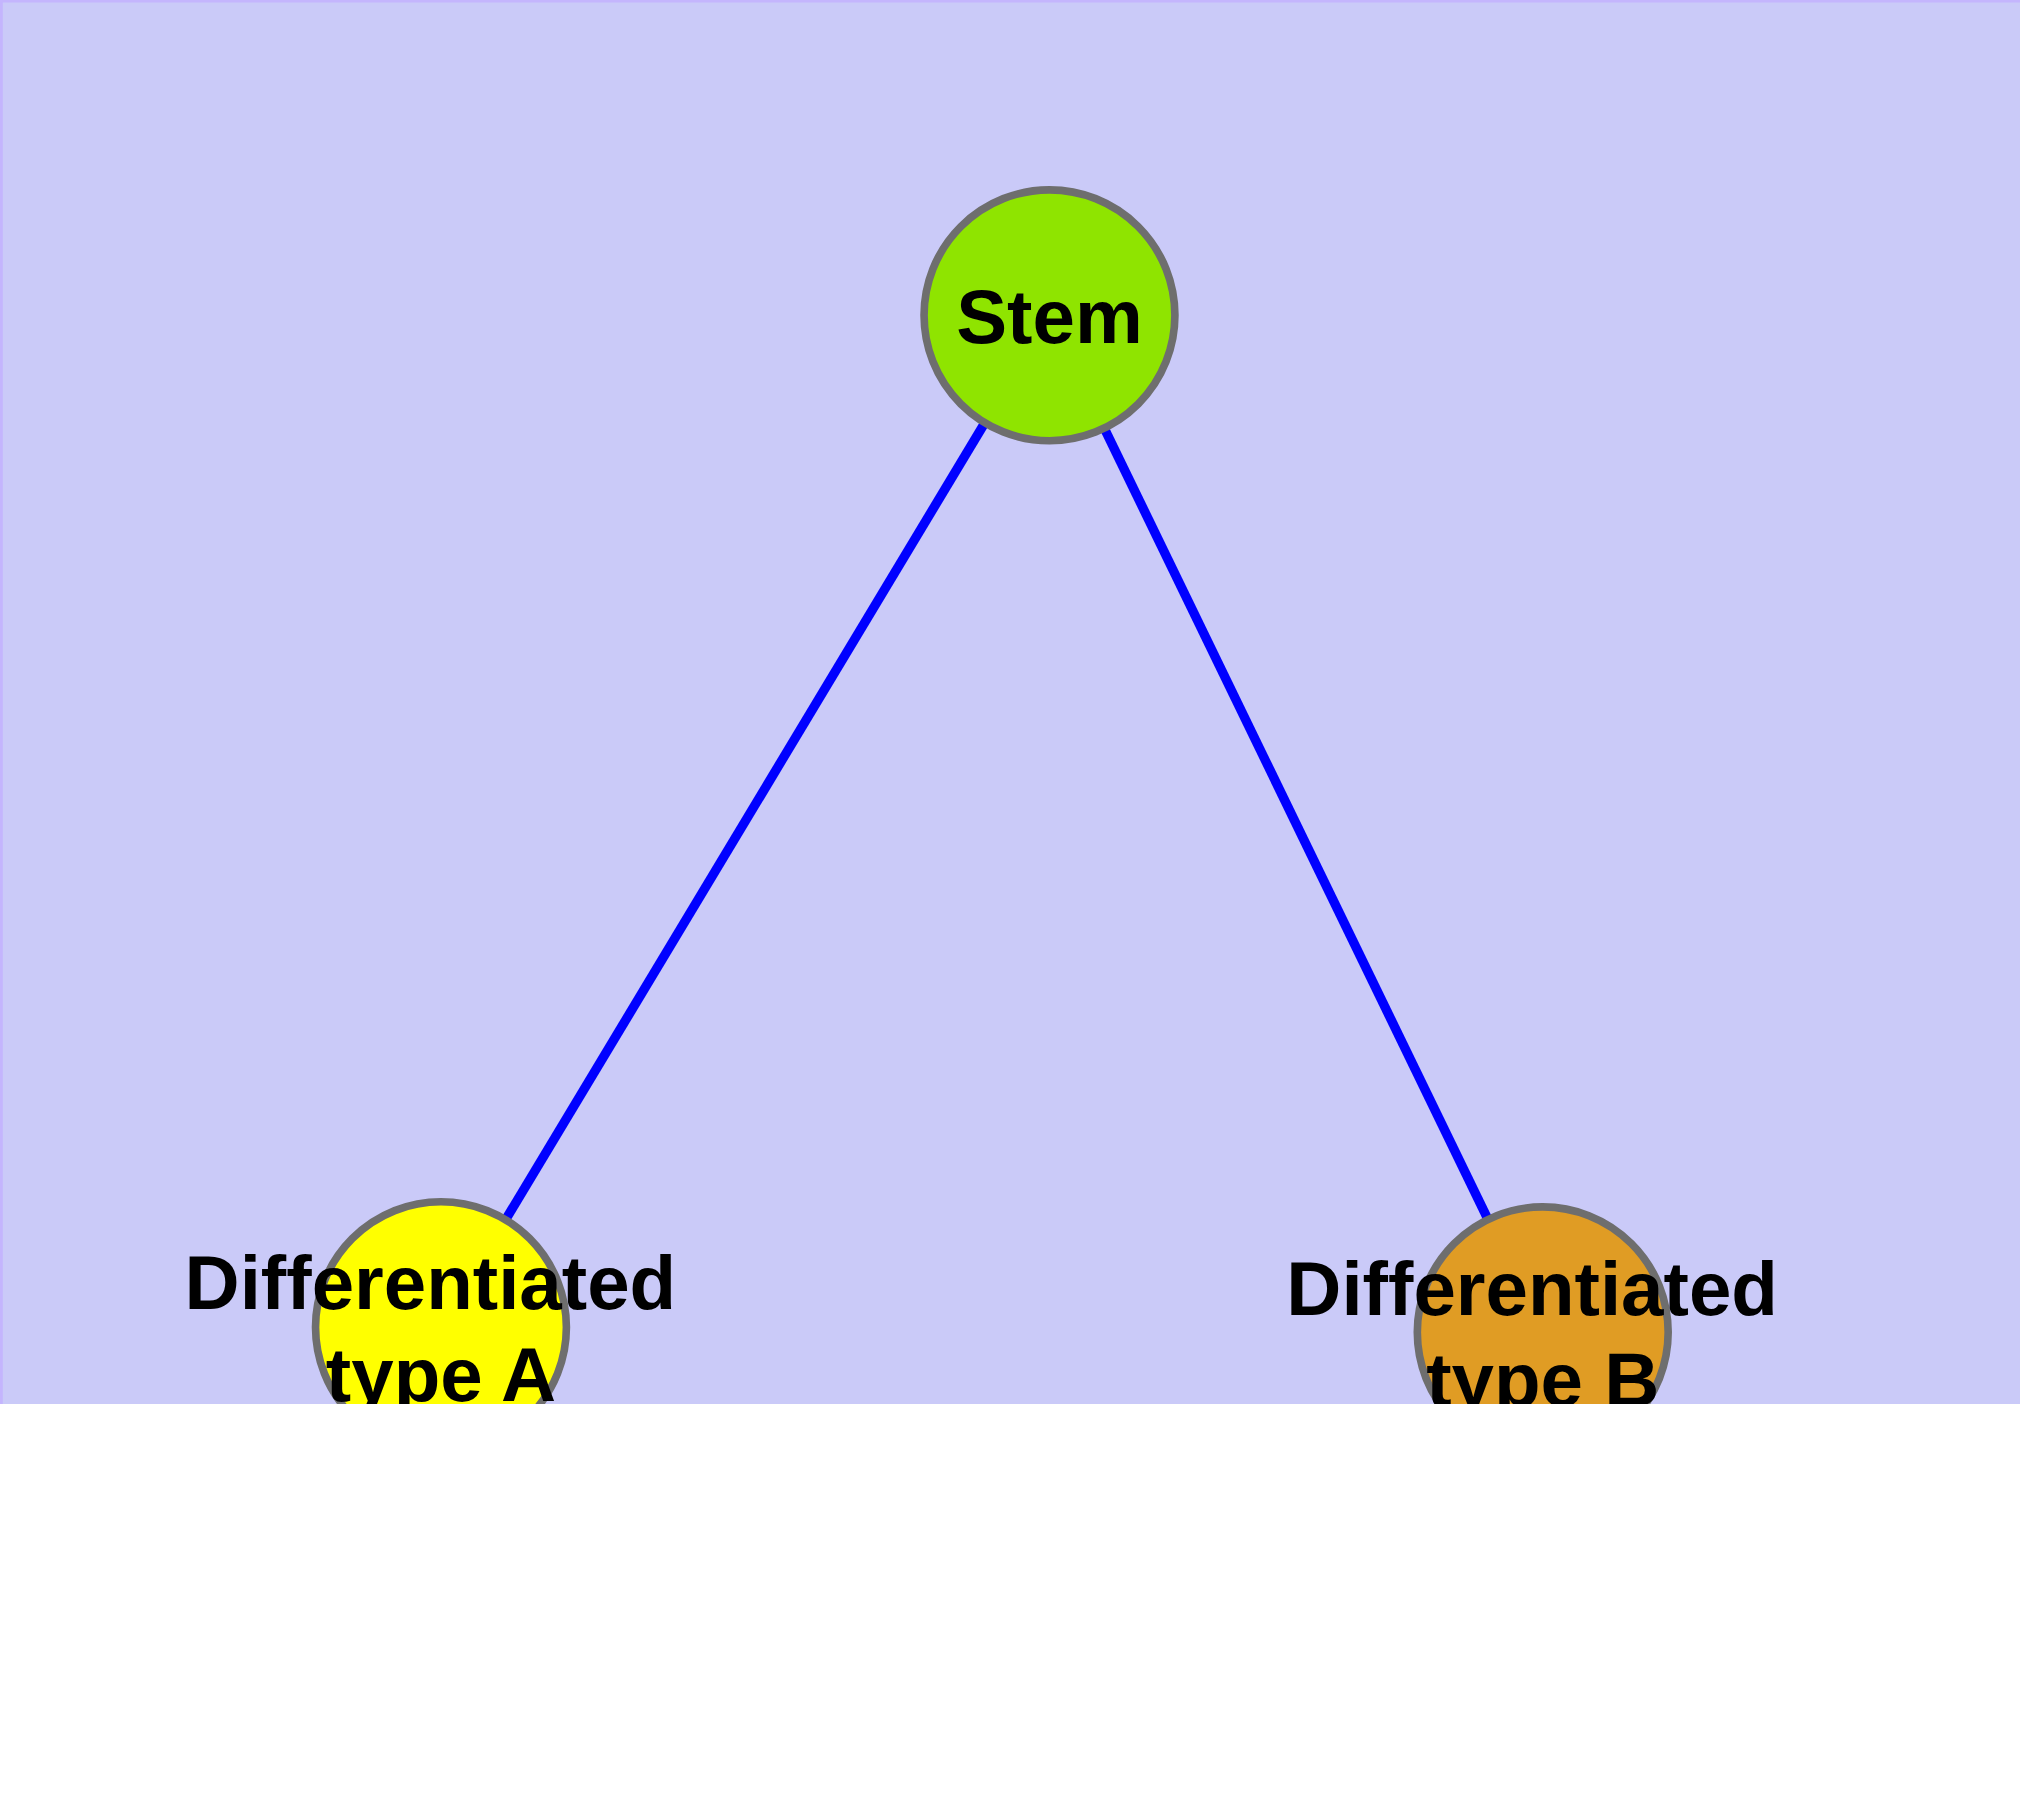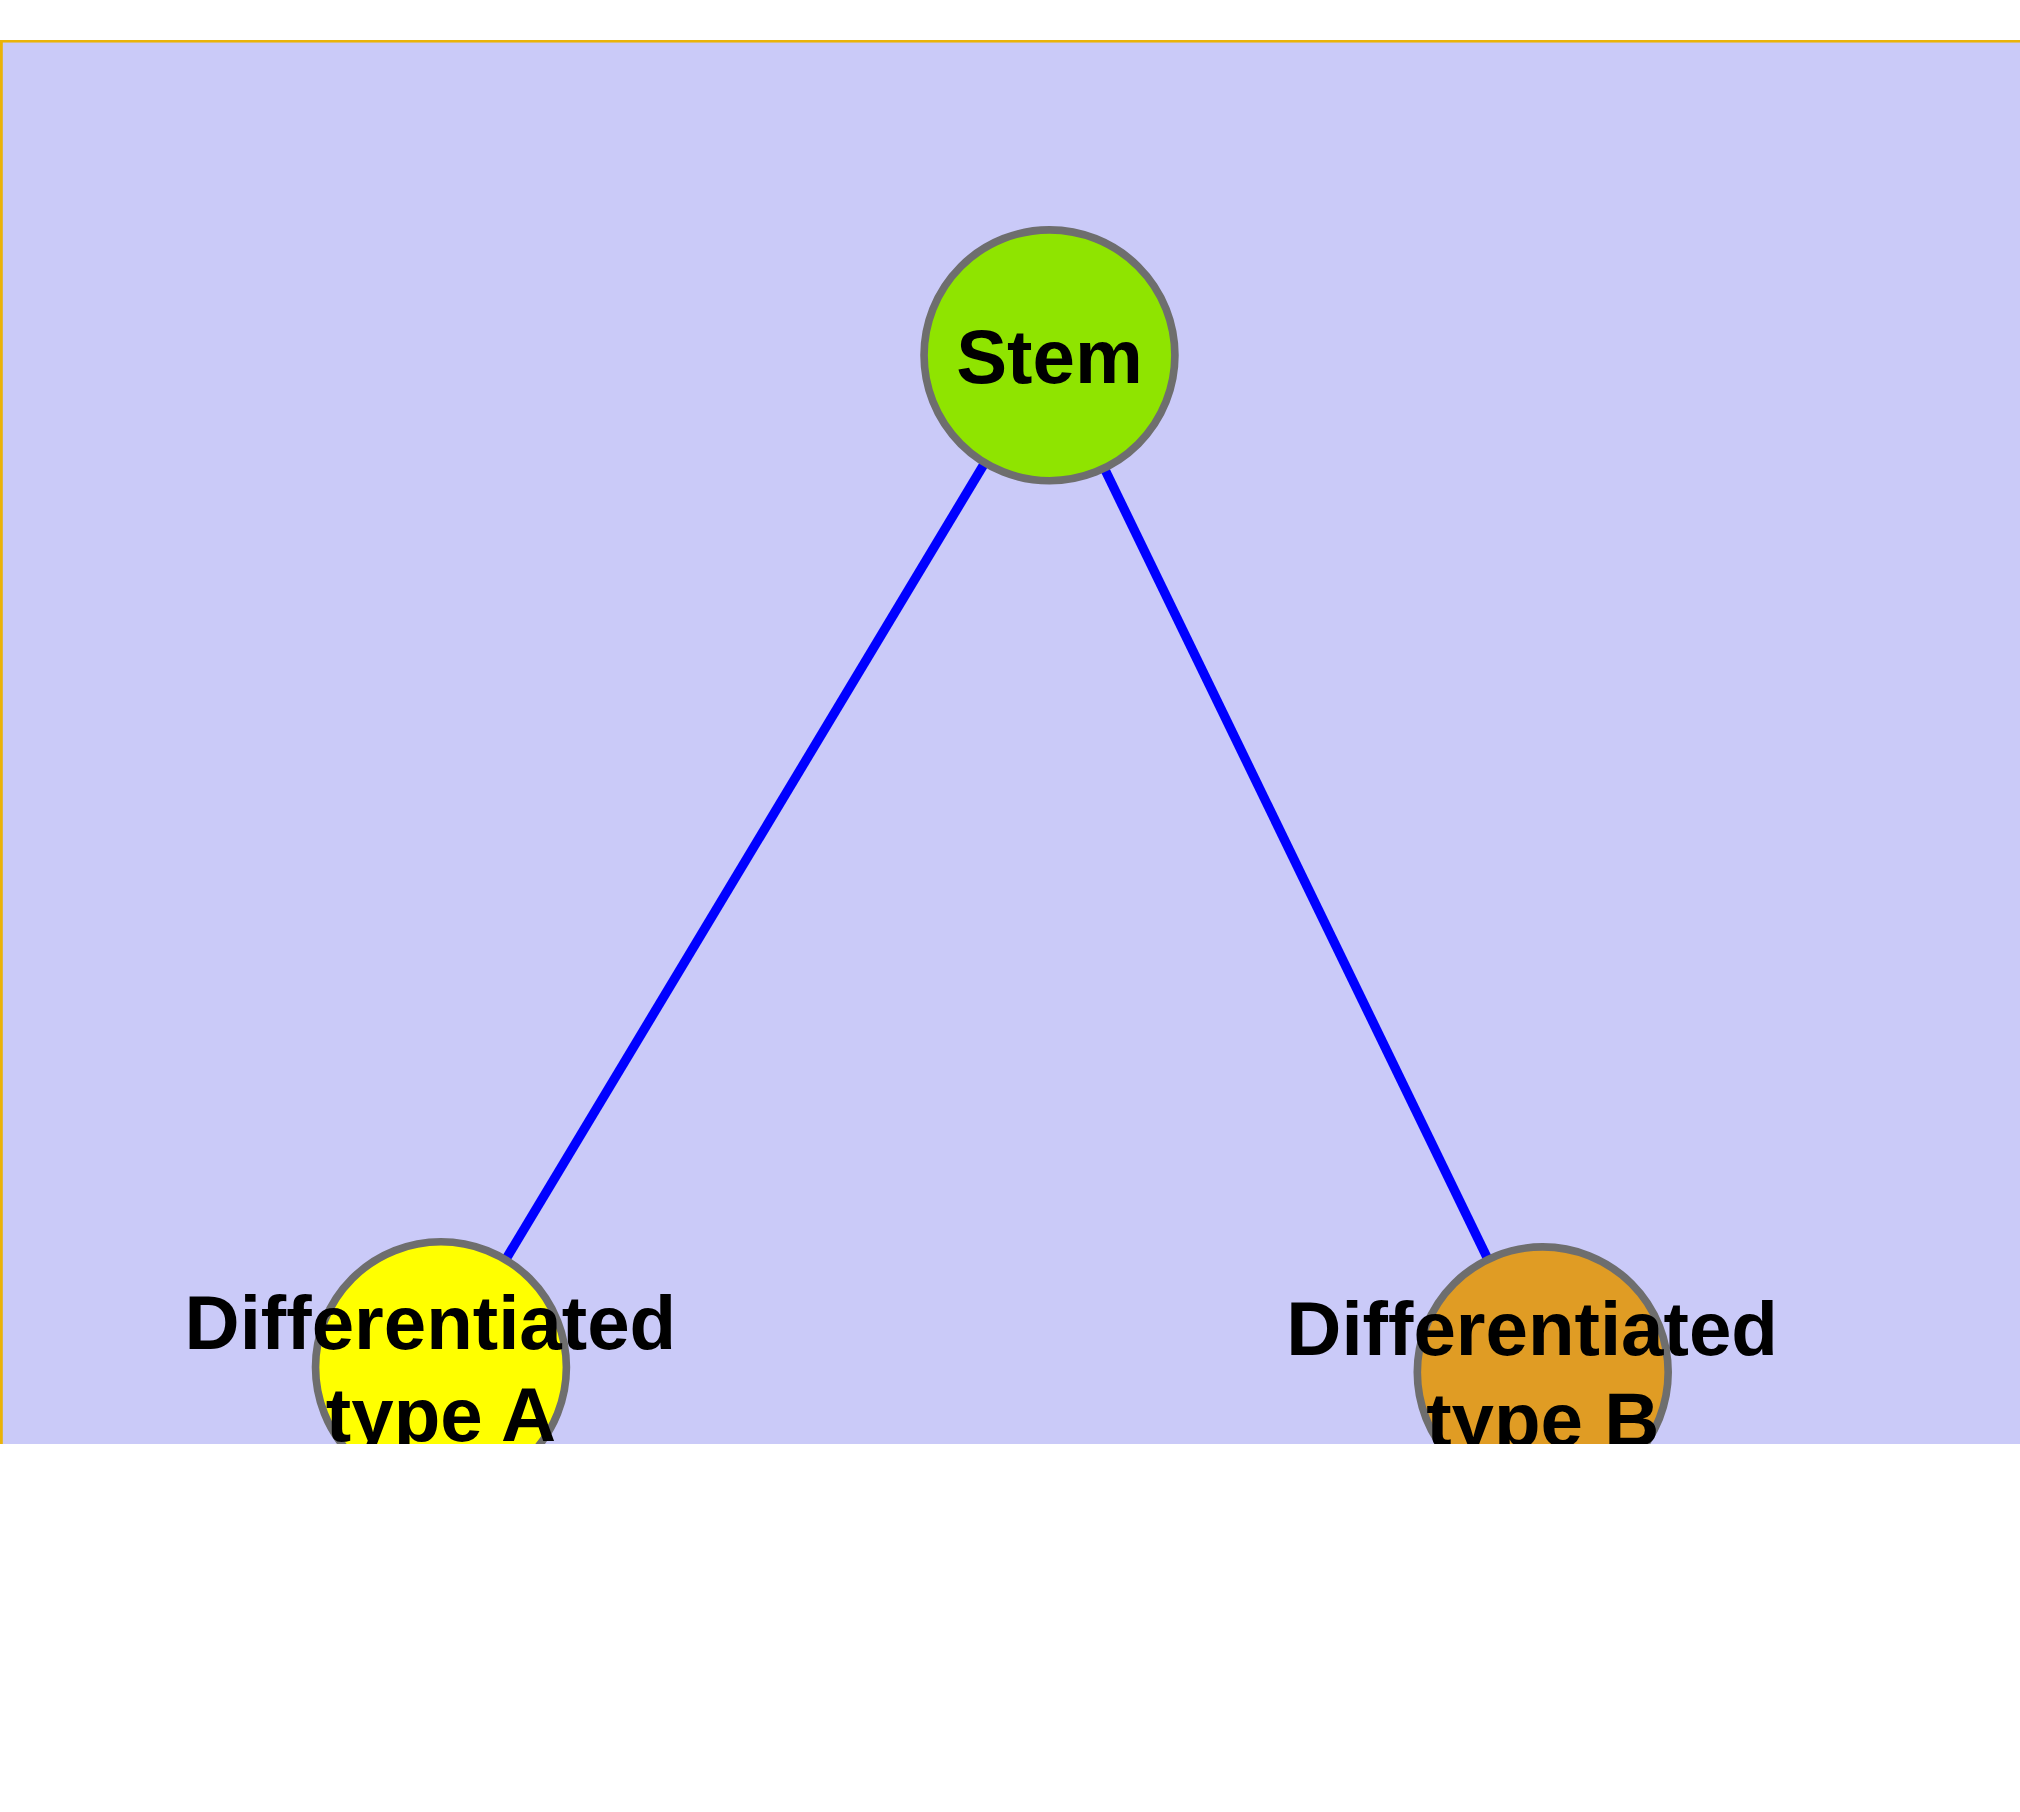--- a/index.html
+++ b/index.html
@@ -5,23 +5,22 @@
   html, body {
     margin: 0;
     padding: 0;
     background: #ffffff;
     font-family: "Liberation Sans", sans-serif;
   }
   .stage {
     position: relative;
     width: 2021px;
     height: 1404px;
-    background: #eab308;
+    background: #c4b5fd;
     overflow: hidden;
-    margin-top: 40px;
   }
   svg { display: block; }
   .edge {
     stroke-width: 11;
     stroke-linecap: butt;
     fill: none;
   }
   .node {
     stroke-width: 9;
   }

